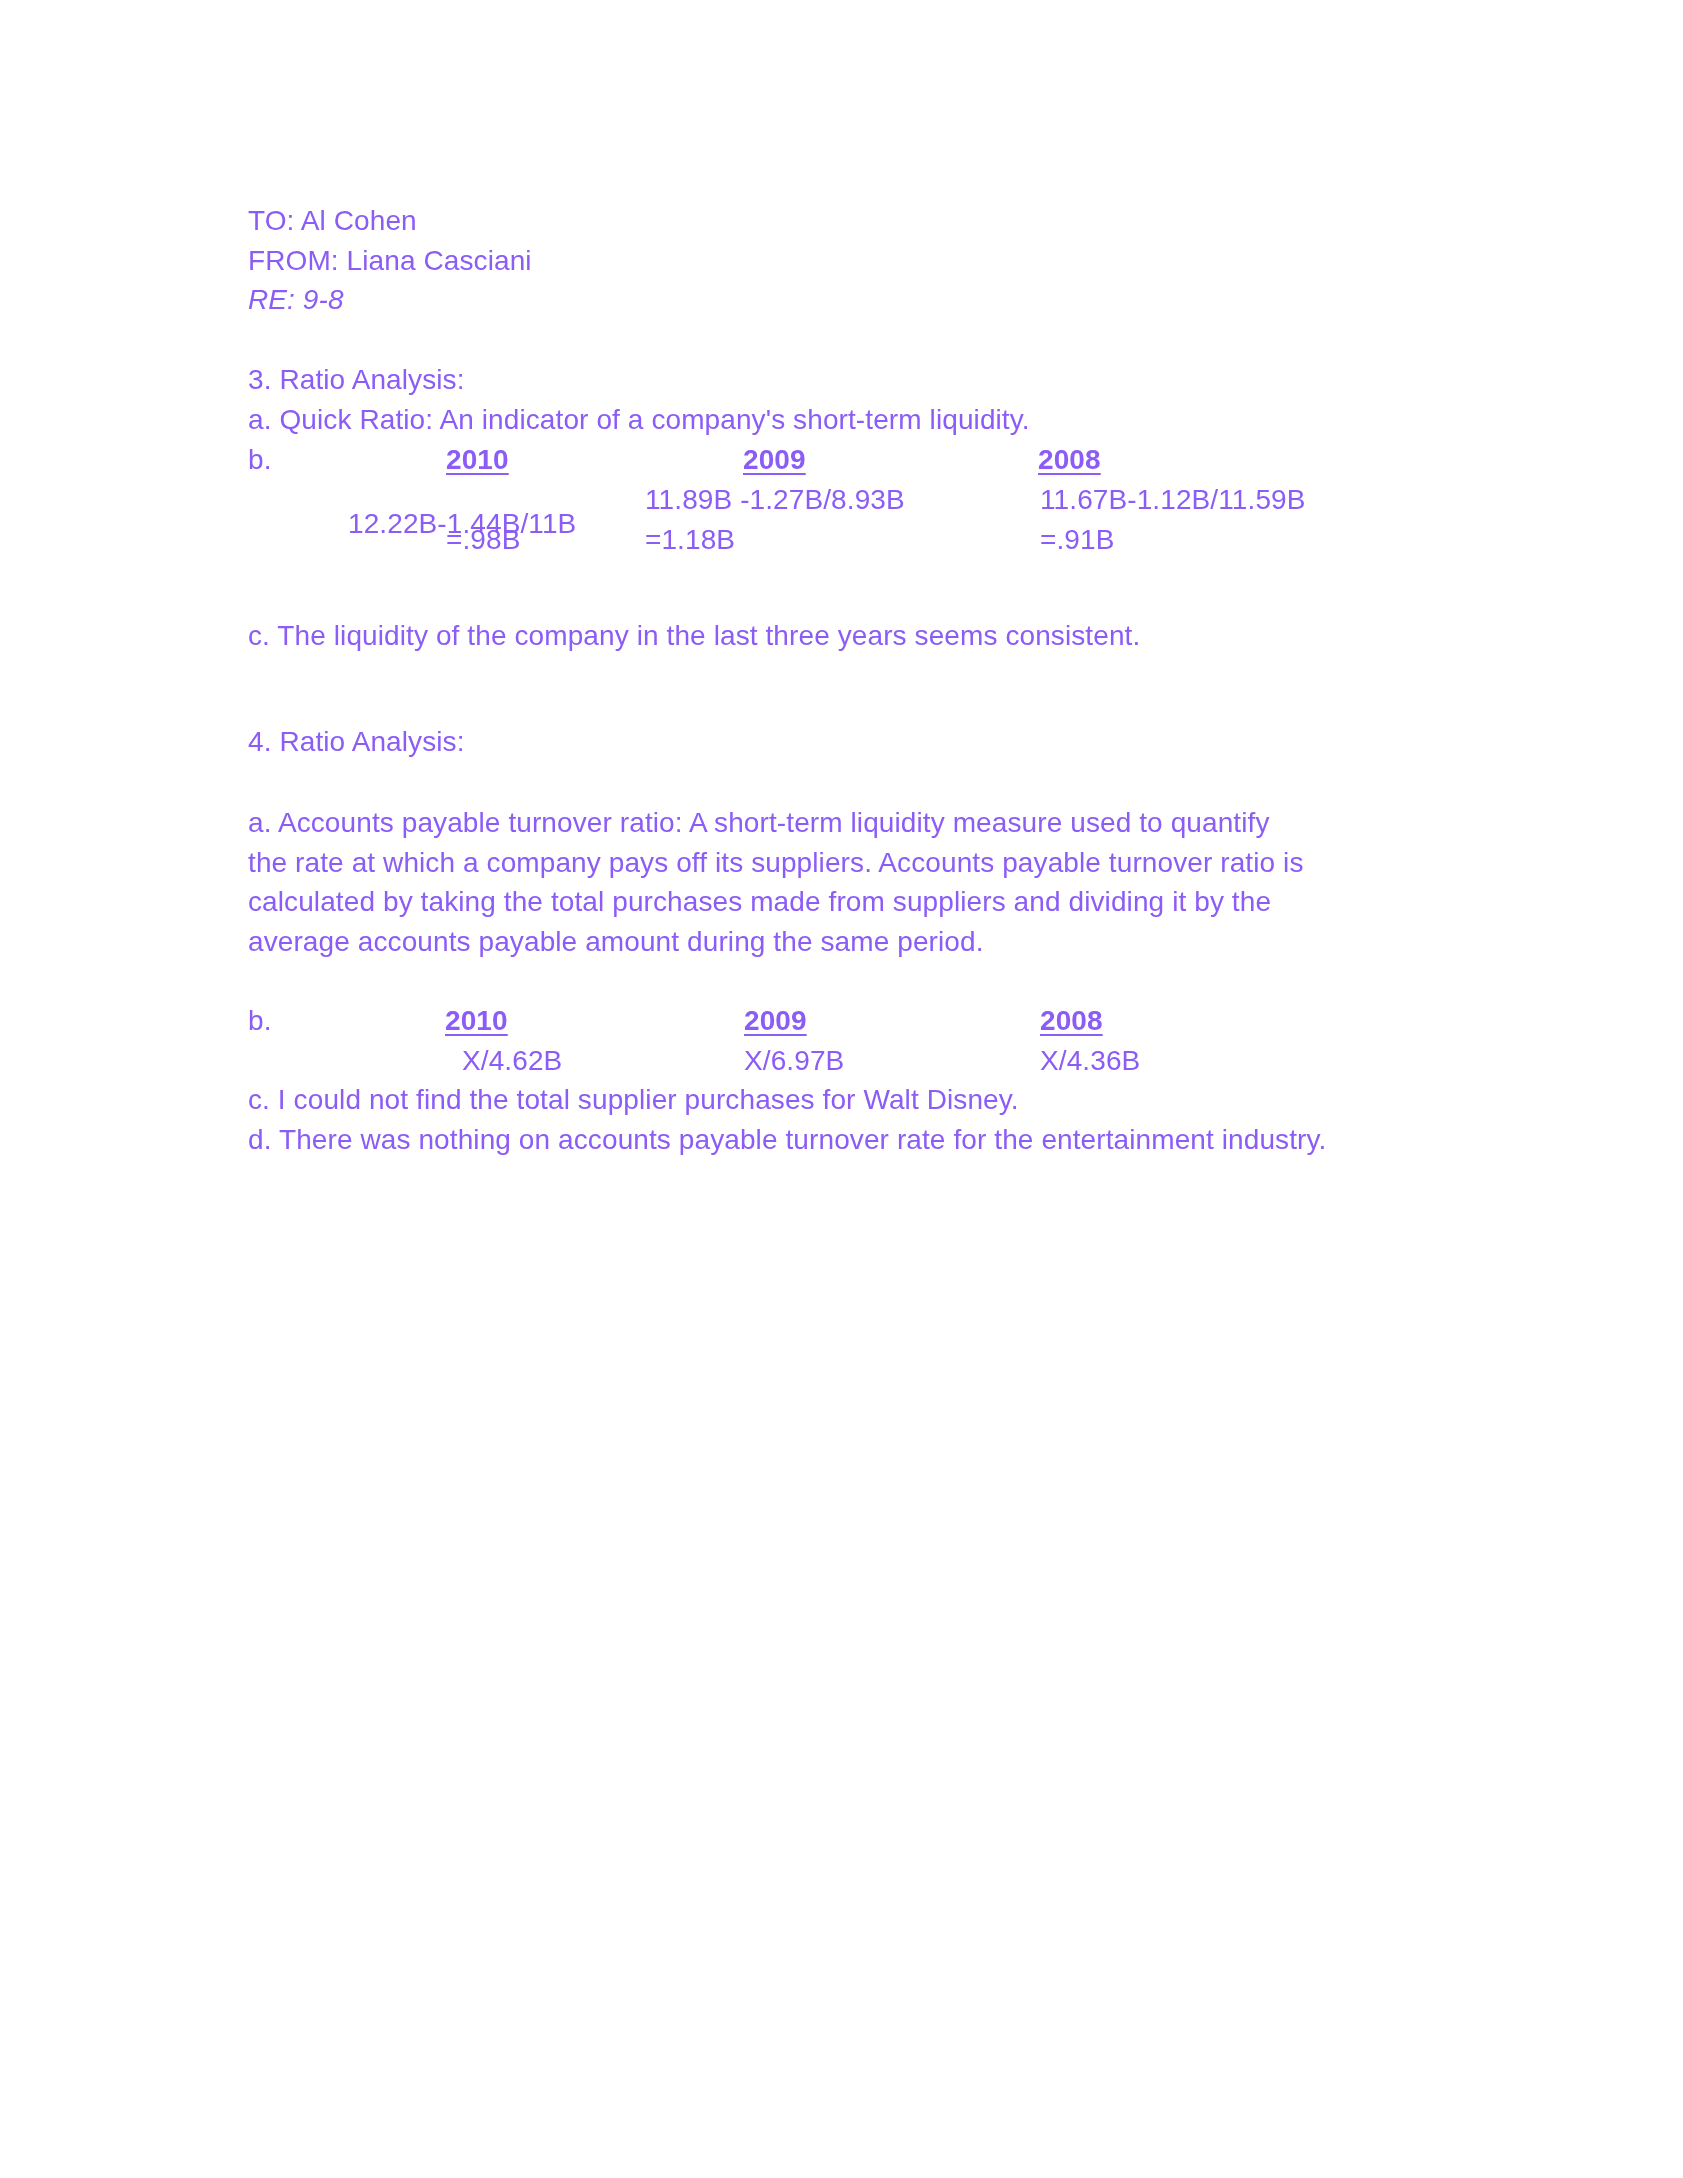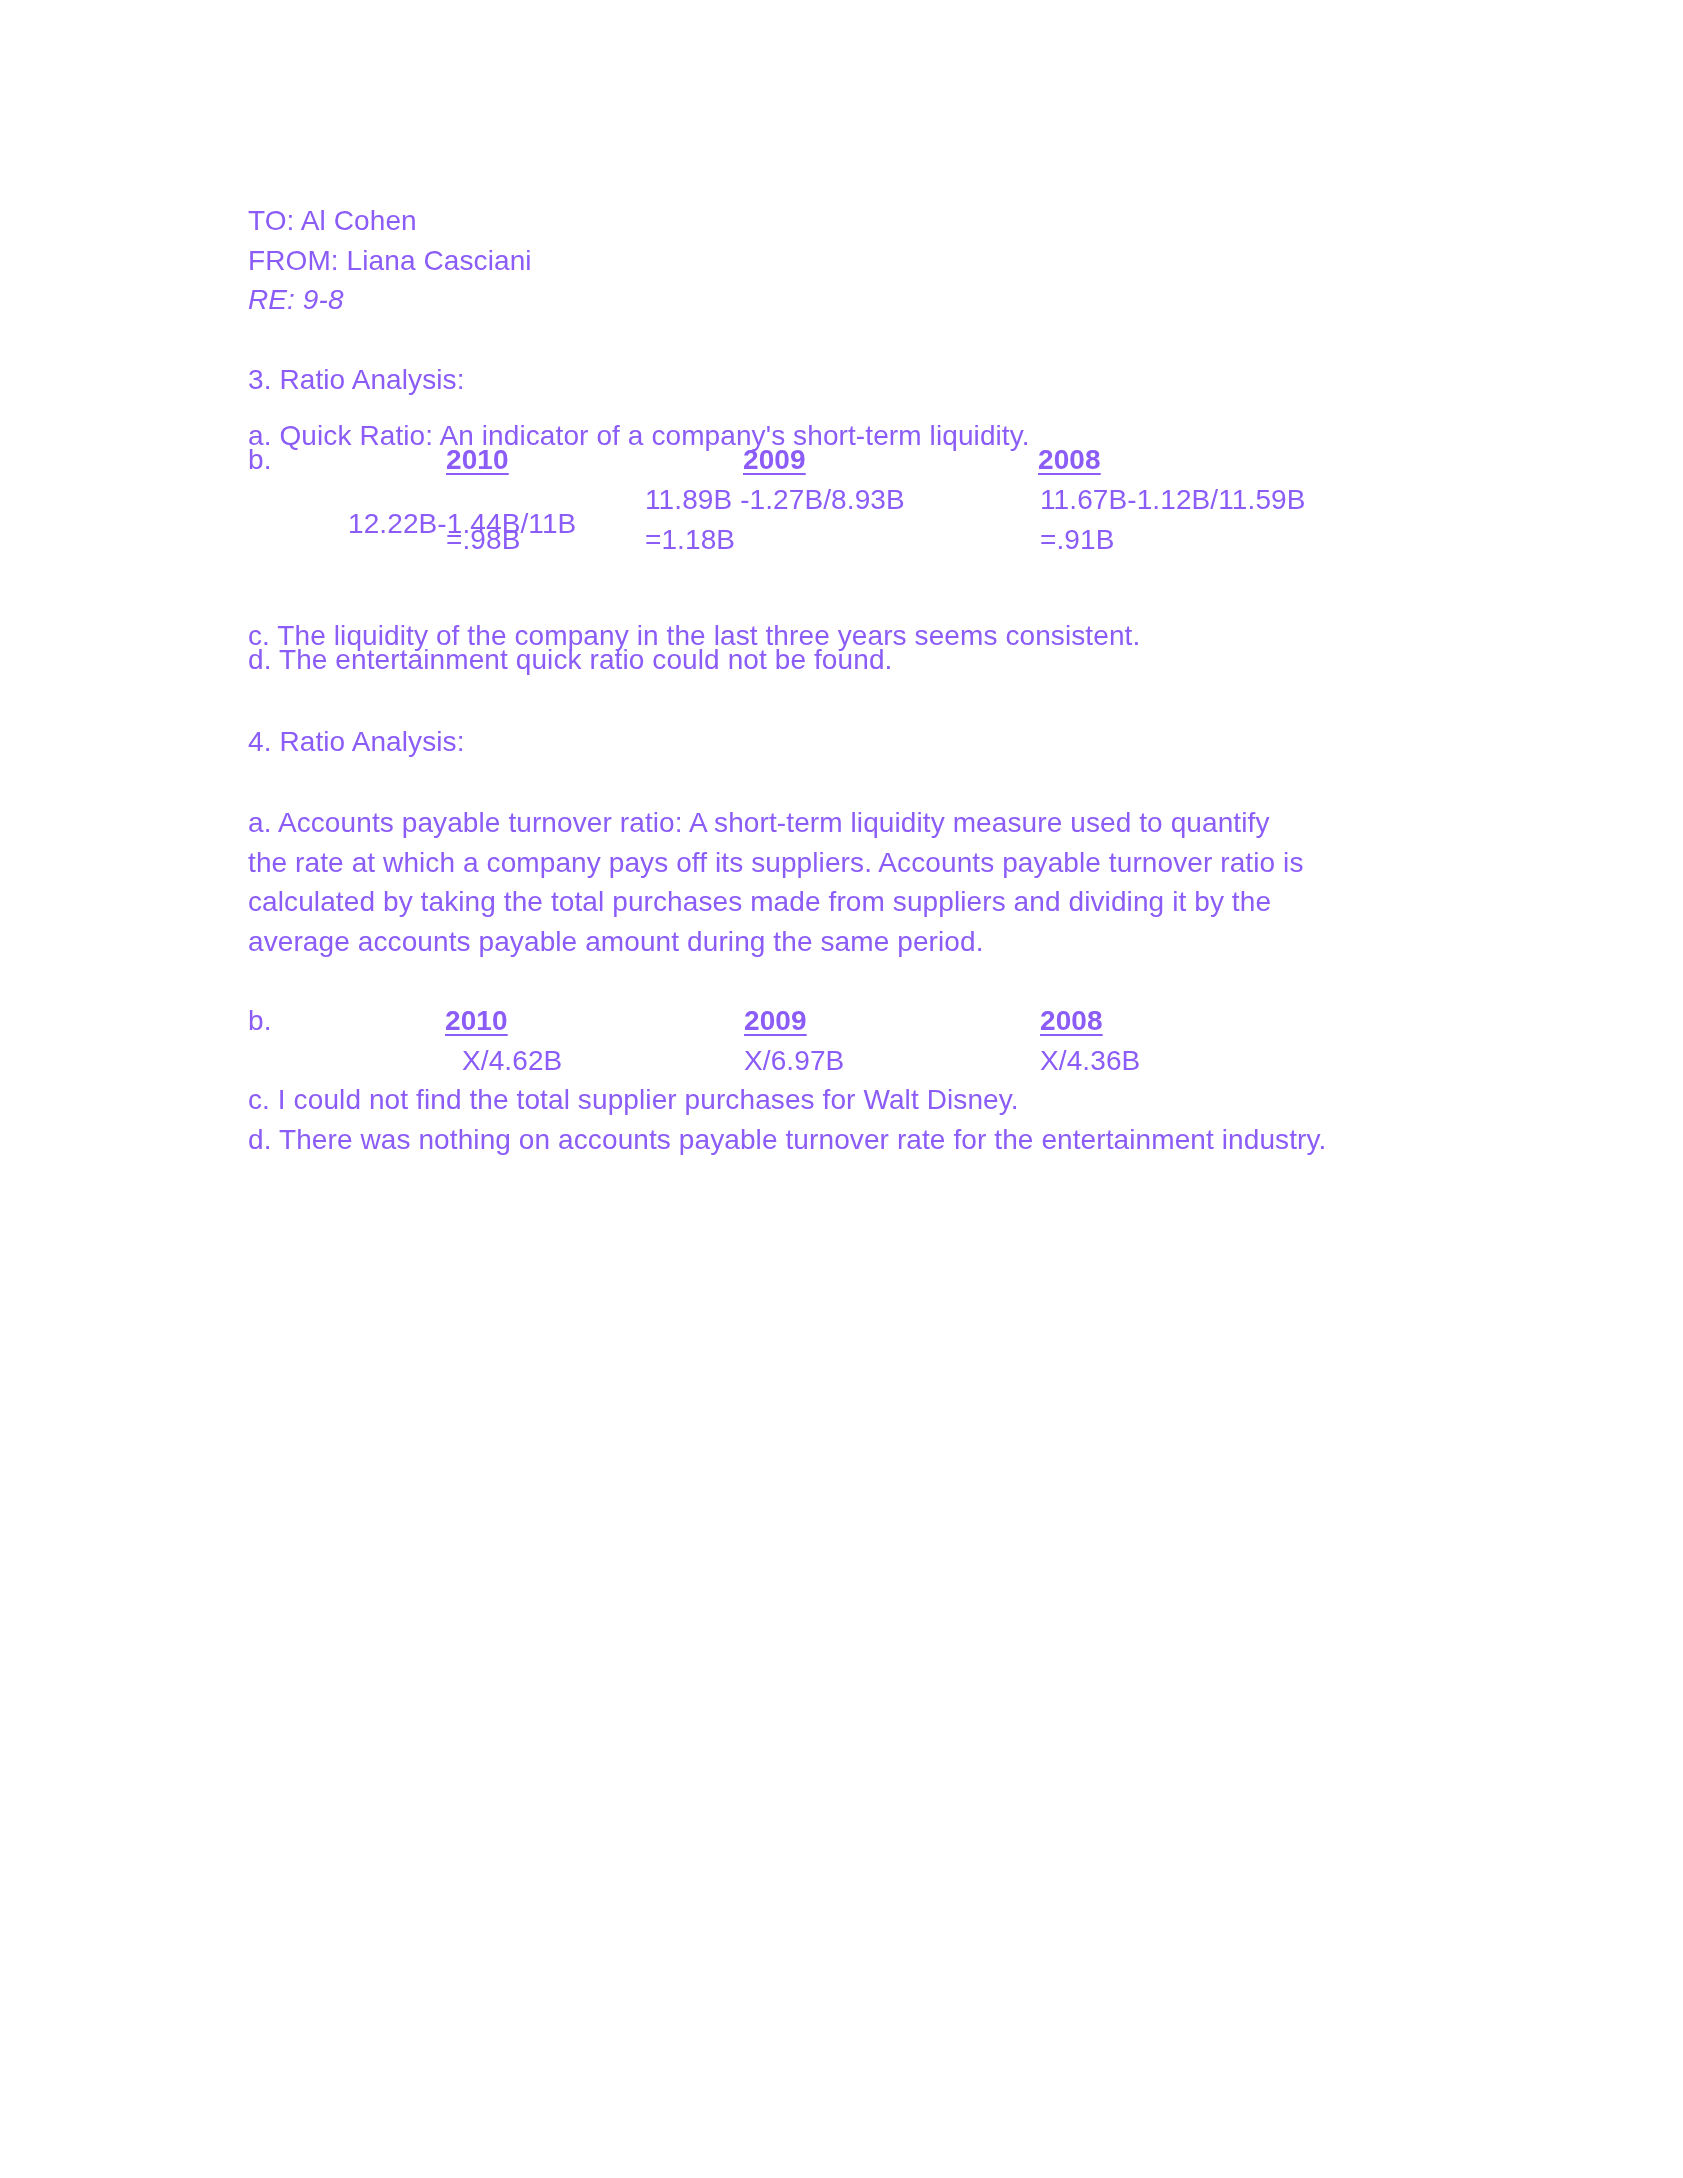--- a/index.html
+++ b/index.html
@@ -22,37 +22,36 @@
 </head>
 <body>
 
 <div class="page">
 
   <div class="ln" style="left:248px; top:201px;">TO: Al Cohen</div>
   <div class="ln" style="left:248px; top:241px;">FROM: Liana Casciani</div>
   <div class="ln" style="left:248px; top:280px;font-style:italic;">RE: 9-8</div>
 
   <div class="ln" style="left:248px; top:360px;">3. Ratio Analysis:</div>
-  <div class="ln" style="left:248px; top:400px;margin-top:16px;">a. Quick Ratio: An indicator of a company's short-term liquidity.</div>
+  <div class="ln" style="left:248px; top:400px;">a. Quick Ratio: An indicator of a company's short-term liquidity.</div>
   <div class="ln" style="left:248px; top:440px;">b.</div>
 
   <div class="ln hdr" style="left:446px; top:440px;">2010</div>
   <div class="ln hdr" style="left:743px; top:440px;">2009</div>
   <div class="ln hdr" style="left:1038px; top:440px;">2008</div>
 
   <div class="ln" style="left:348px; top:480px;margin-top:24px;">12.22B-1.44B/11B</div>
   <div class="ln" style="left:645px; top:480px;">11.89B -1.27B/8.93B</div>
   <div class="ln" style="left:1040px; top:480px;">11.67B-1.12B/11.59B</div>
 
   <div class="ln" style="left:446px; top:520px;">=.98B</div>
   <div class="ln" style="left:645px; top:520px;">=1.18B</div>
   <div class="ln" style="left:1040px; top:520px;">=.91B</div>
 
   <div class="ln" style="left:248px; top:616px;">c. The liquidity of the company in the last three years seems consistent.</div>
-  <div class="ln" style="left:248px; top:640px;">d. The entertainment quick ratio could not be found.</div>
 
   <div class="ln" style="left:248px; top:722px;">4. Ratio Analysis:</div>
 
   <div class="ln" style="left:248px; top:803px;">a. Accounts payable turnover ratio: A short-term liquidity measure used to quantify</div>
   <div class="ln" style="left:248px; top:843px;">the rate at which a company pays off its suppliers. Accounts payable turnover ratio is</div>
   <div class="ln" style="left:248px; top:882px;">calculated by taking the total purchases made from suppliers and dividing it by the</div>
   <div class="ln" style="left:248px; top:922px;">average accounts payable amount during the same period.</div>
 
   <div class="ln" style="left:248px; top:1001px;">b.</div>
 

